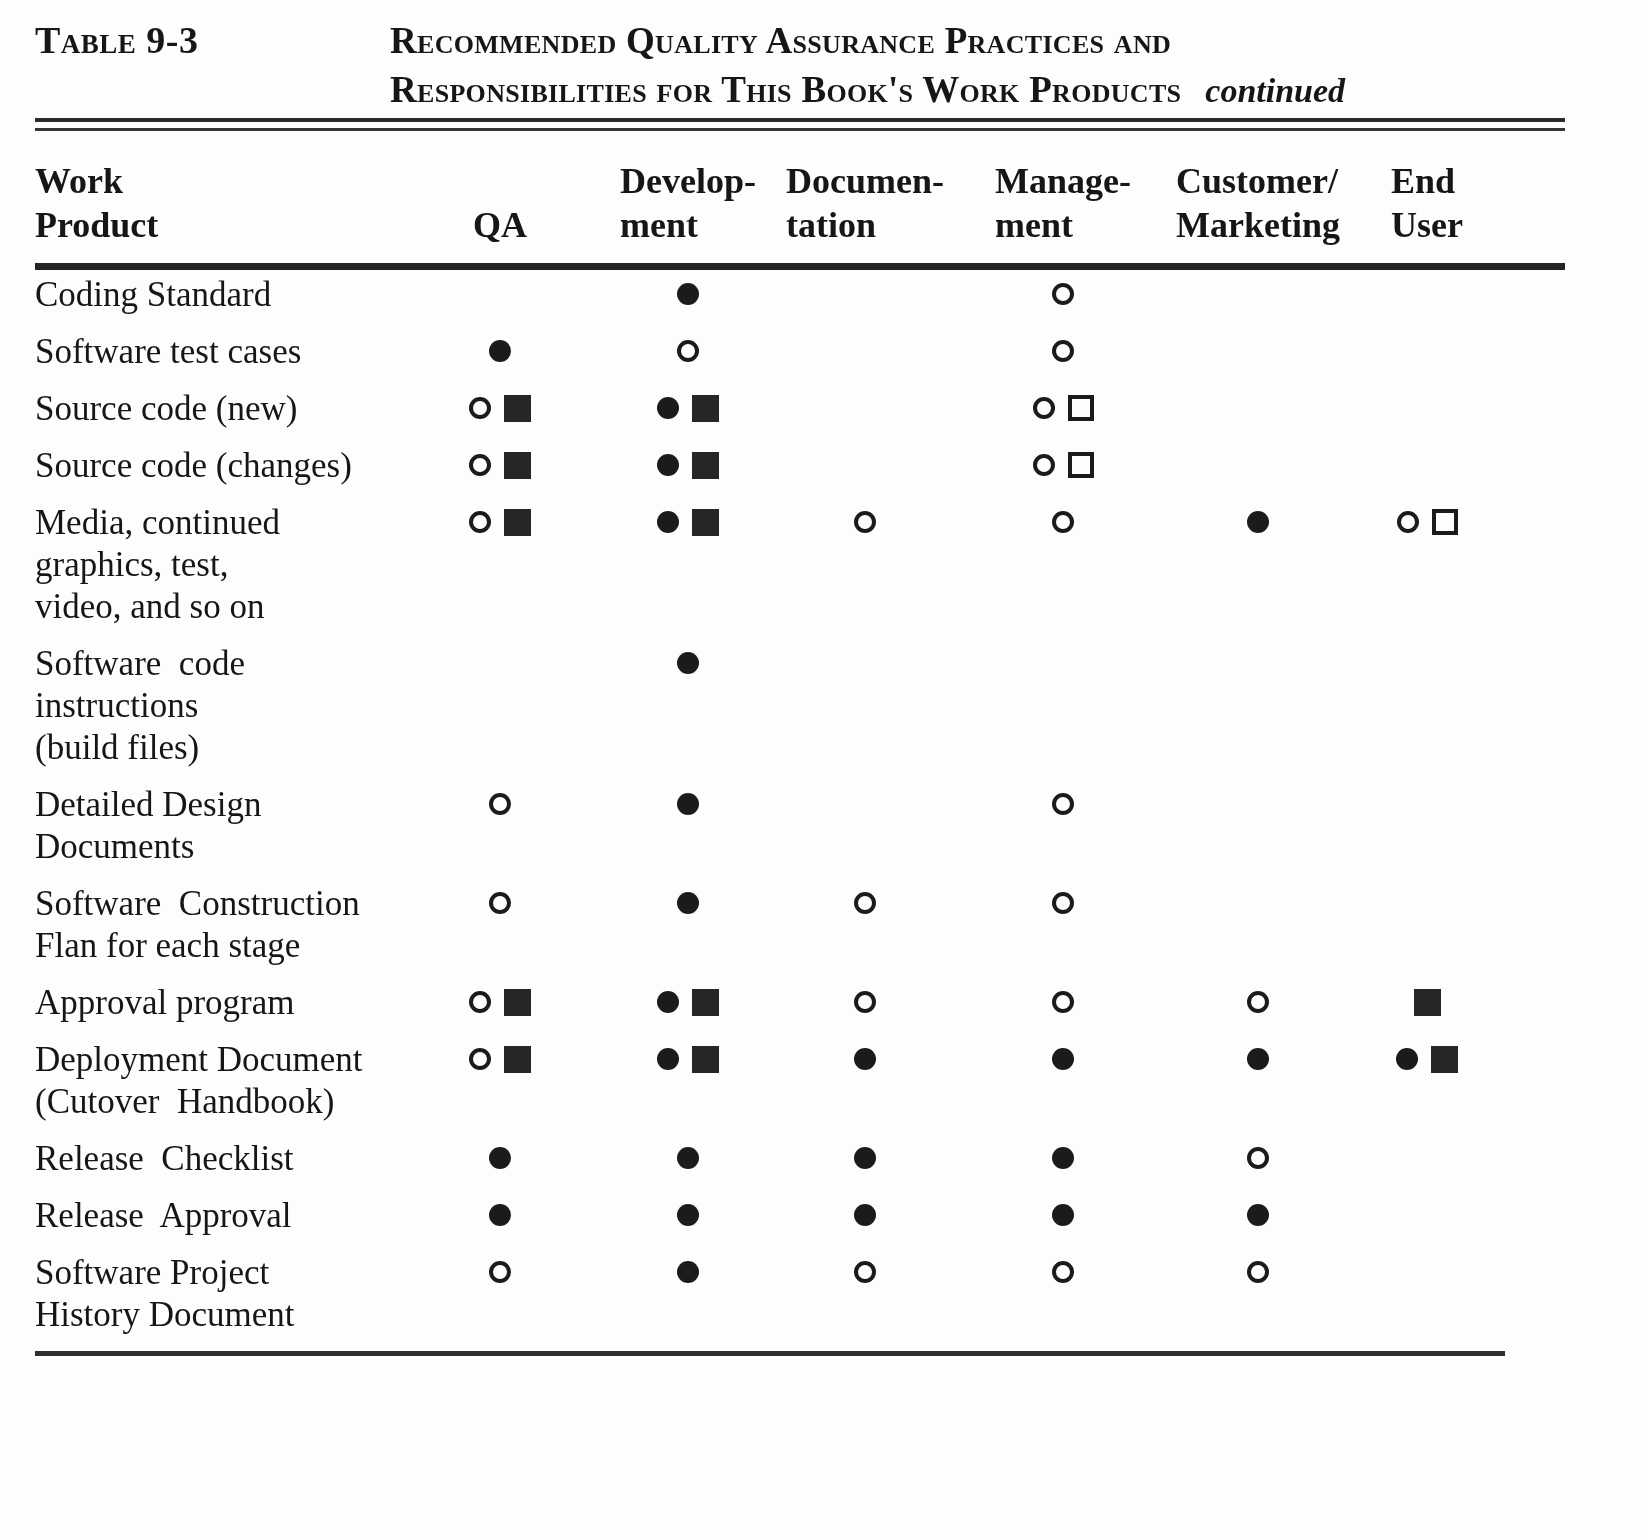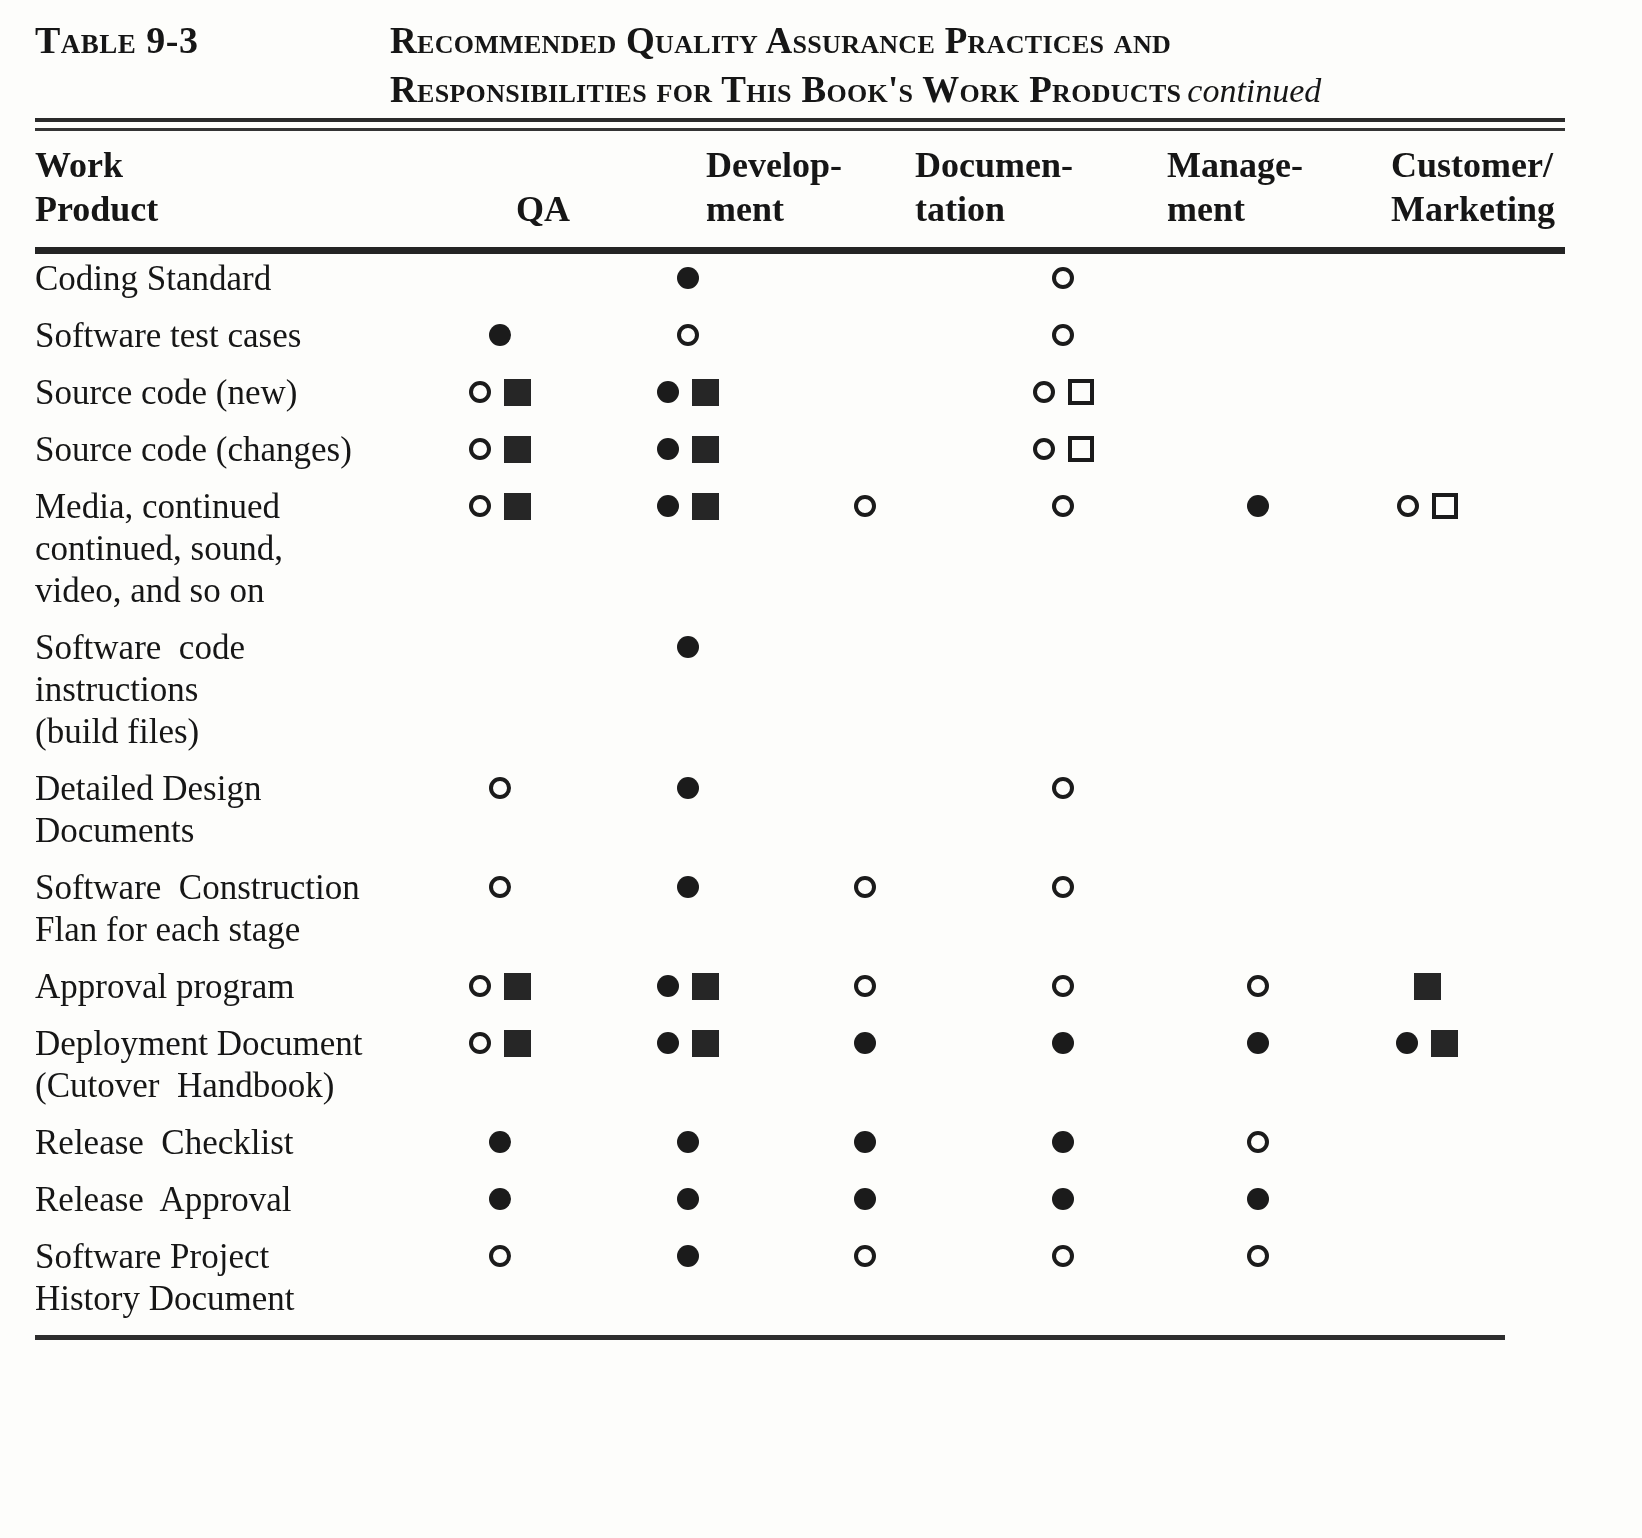--- a/index.html
+++ b/index.html
@@ -19,38 +19,38 @@
     position:absolute;left:35px;top:18px;
     font-weight:700;font-variant:small-caps;
     font-size:38px;letter-spacing:.5px;
   }
   .title-lines{
     position:absolute;left:390px;top:16px;
     font-weight:700;font-variant:small-caps;
     font-size:37px;line-height:49px;letter-spacing:.3px;
   }
   .continued{
-    font-variant:normal;font-style:italic;font-weight:400;
+    font-variant:normal;font-style:italic;font-weight:700;
     font-size:34px;letter-spacing:0;
-    margin-left:6px;
+    margin-left:24px;
   }
 
   
   .tablewrap{position:absolute;left:35px;top:118px;width:1530px;}
   .rule-double .r1{height:4px;background:#2a2a2a;}
   .rule-double .r2{height:3px;background:#343434;margin-top:6px;}
   .rule-mid{height:7px;background:#242424;}
   .rule-bottom{height:5px;background:#2e2e2e;width:1470px;margin-top:4px;}
 
   
   .grid{
     display:grid;
     grid-template-columns:420px 90px 286px 68px 328px 62px 276px;
   }
-  .header-row{padding:12px 0 16px 0;gap:43px;}
+  .header-row{padding:28px 0 16px 0;}
   .hcell{display:flex;justify-content:center;align-items:flex-end;overflow:visible;}
   .hcell.first{justify-content:flex-start;}
   .hinner{
     text-align:left;white-space:nowrap;
     font-weight:700;font-size:36px;line-height:44px;
   }
   .hline{min-height:44px;}
 
   
   .rows{padding-top:4px;}
@@ -216,21 +216,21 @@
           <div class="scell">
             <span class="sym sym-open-circle"></span>
             <span class="sym sym-open-square"></span>
           </div>
           <div class="scell"></div>
           <div class="scell"></div>
         </div>
         <div class="grid row">
           <div class="pcell">
             <div class="pline">Media, continued</div>
-            <div class="pline">continued, sound,</div>
+            <div class="pline">graphics, test,</div>
             <div class="pline">video, and so on</div>
           </div>
           <div class="scell">
             <span class="sym sym-open-circle"></span>
             <span class="sym sym-filled-square"></span>
           </div>
           <div class="scell">
             <span class="sym sym-filled-circle"></span>
             <span class="sym sym-filled-square"></span>
           </div>

